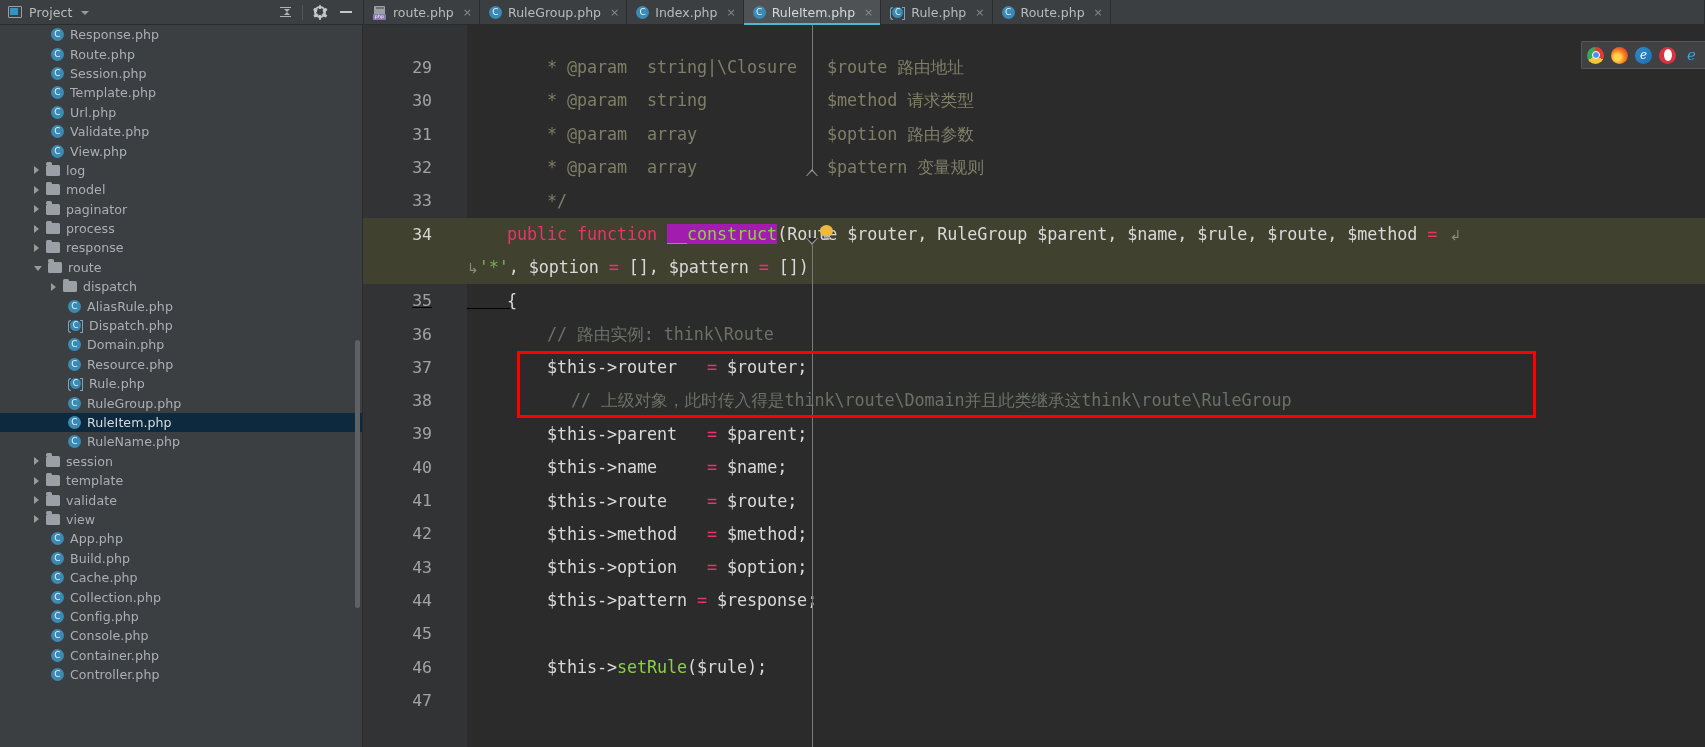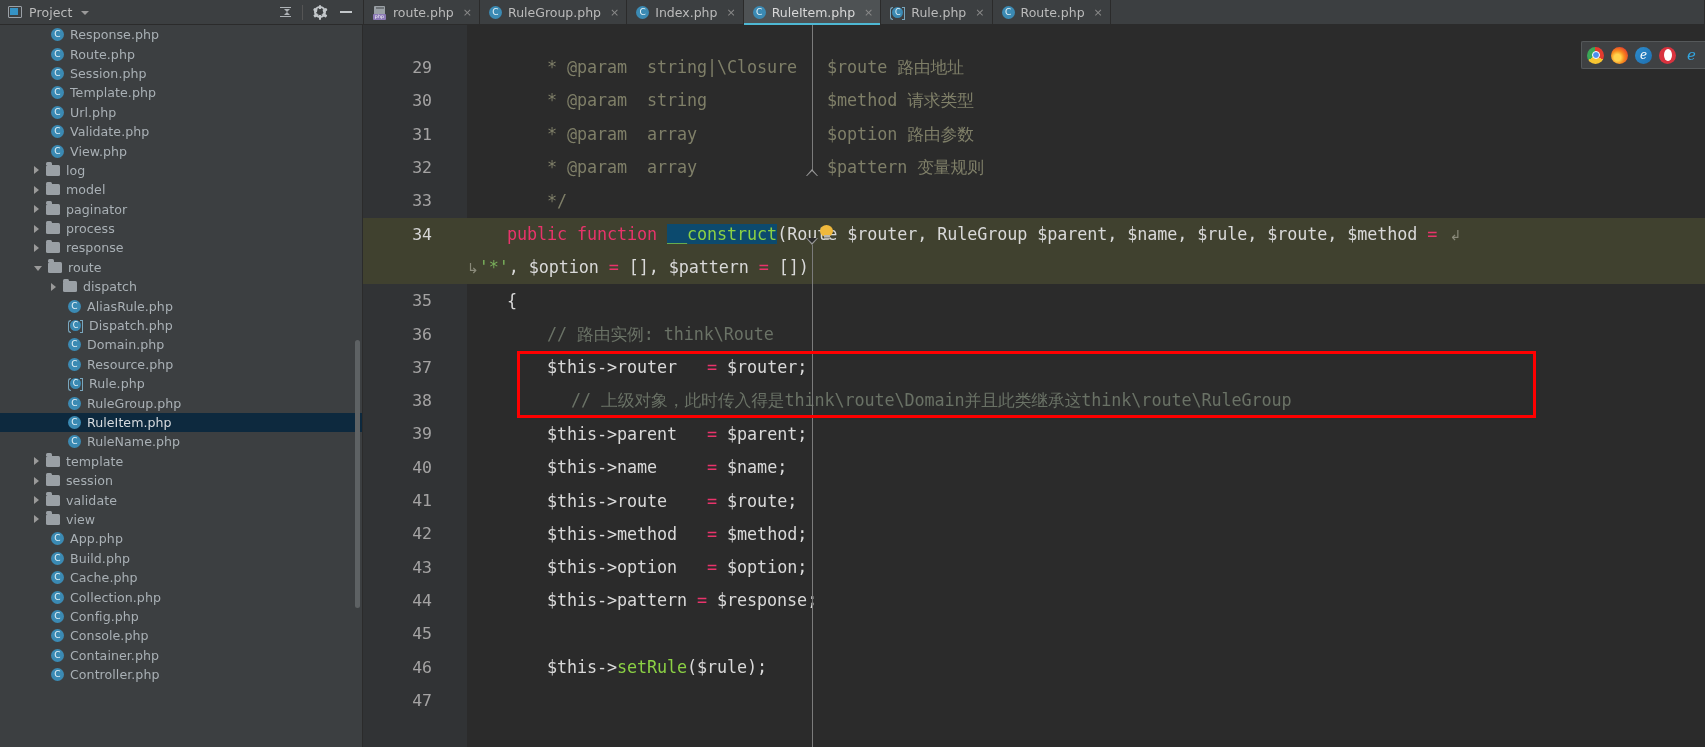--- a/index.html
+++ b/index.html
@@ -155,21 +155,21 @@
     padding-left:26px; font-size:16.8px; white-space:pre; letter-spacing:-0.1px;
     font-family:"DejaVu Sans Mono", "Liberation Mono", monospace;
   }
   .cmt { color:#7f7f68; }
   .cmt2 { color:#6a7266; }
   .kw  { color:#e8346b; }
   .fn  { color:#8bd144; }
   .txt { color:#d9d9d9; }
   .str { color:#79b05b; }
   .op  { color:#e8346b; }
-  .sel-ident { background:#0c4a6e; }
+  .sel-ident { background:#a21caf; }
 
   
   .bulb { position:absolute; left:456px; width:15px; height:17px; }
   .bulb .glass { position:absolute; left:1px; top:0; width:13px; height:12px; border-radius:50%; background:#f0b93c; }
   .bulb .base  { position:absolute; left:4.5px; top:10px; width:6px; height:5px; background:#b9b6ad; border-radius:0 0 2px 2px; }
   .bulb .base:after { content:""; position:absolute; left:0; top:2px; width:6px; height:1px; background:#8c8a84;}
   .fold-up { position:absolute; width:13px; height:7px; }
   .fold-up:before {
     content:""; position:absolute; left:0; top:0; width:0;height:0;
     border-left:6.5px solid transparent;border-right:6.5px solid transparent;border-bottom:7px solid #9a9a9a;
@@ -412,27 +412,27 @@
           </div>
           <div class="row">
             <span style="flex: 0 0 68px;"></span>
             <span class="ic-class">C</span>
             <span class="rlabel">RuleName.php</span>
           </div>
           <div class="row">
             <span style="flex: 0 0 34px;"></span>
             <span class="arrow"></span>
             <span class="folder"></span>
+            <span class="rlabel">session</span>
+          </div>
+          <div class="row">
+            <span style="flex: 0 0 34px;"></span>
+            <span class="arrow"></span>
+            <span class="folder"></span>
             <span class="rlabel">template</span>
-          </div>
-          <div class="row">
-            <span style="flex: 0 0 34px;"></span>
-            <span class="arrow"></span>
-            <span class="folder"></span>
-            <span class="rlabel">session</span>
           </div>
           <div class="row">
             <span style="flex: 0 0 34px;"></span>
             <span class="arrow"></span>
             <span class="folder"></span>
             <span class="rlabel">validate</span>
           </div>
           <div class="row">
             <span style="flex: 0 0 34px;"></span>
             <span class="arrow"></span>
@@ -509,21 +509,21 @@
             <span class="code"><span class="cmt">        */</span></span>
           </div>
           <div class="line cur" style="top: 192.5px;">
             <span class="ln curn">34</span>
             <span class="code"><span class="txt">    </span><span class="kw">public function </span><span class="fn sel-ident">__construct</span><span class="txt">(Route $router, RuleGroup $parent, $name, $rule, $route, $method </span><span class="op">=</span><span class="txt"> </span><span class="wraparrow" style="margin-left: 2px;">↲</span></span>
           </div>
           <div class="line cur" style="top: 225.8px;">
             <span class="ln"></span>
             <span class="code"><span class="wraparrow">↳</span><span class="str">'*'</span><span class="txt">, $option </span><span class="op">=</span><span class="txt"> [], $pattern </span><span class="op">=</span><span class="txt"> [])</span></span>
           </div>
-          <div class="line" style="top: 259.1px;">
+          <div class="line" style="top: 259.1px; text-decoration: underline;">
             <span class="ln">35</span>
             <span class="code"><span class="txt">    {</span></span>
           </div>
           <div class="line" style="top: 292.4px;">
             <span class="ln">36</span>
             <span class="code"><span class="cmt2">        // 路由实例: think\Route</span></span>
           </div>
           <div class="line" style="top: 325.7px;">
             <span class="ln">37</span>
             <span class="code"><span class="txt">        $this-&gt;router</span><span class="txt">   </span><span class="op">=</span><span class="txt"> $router;</span></span>

